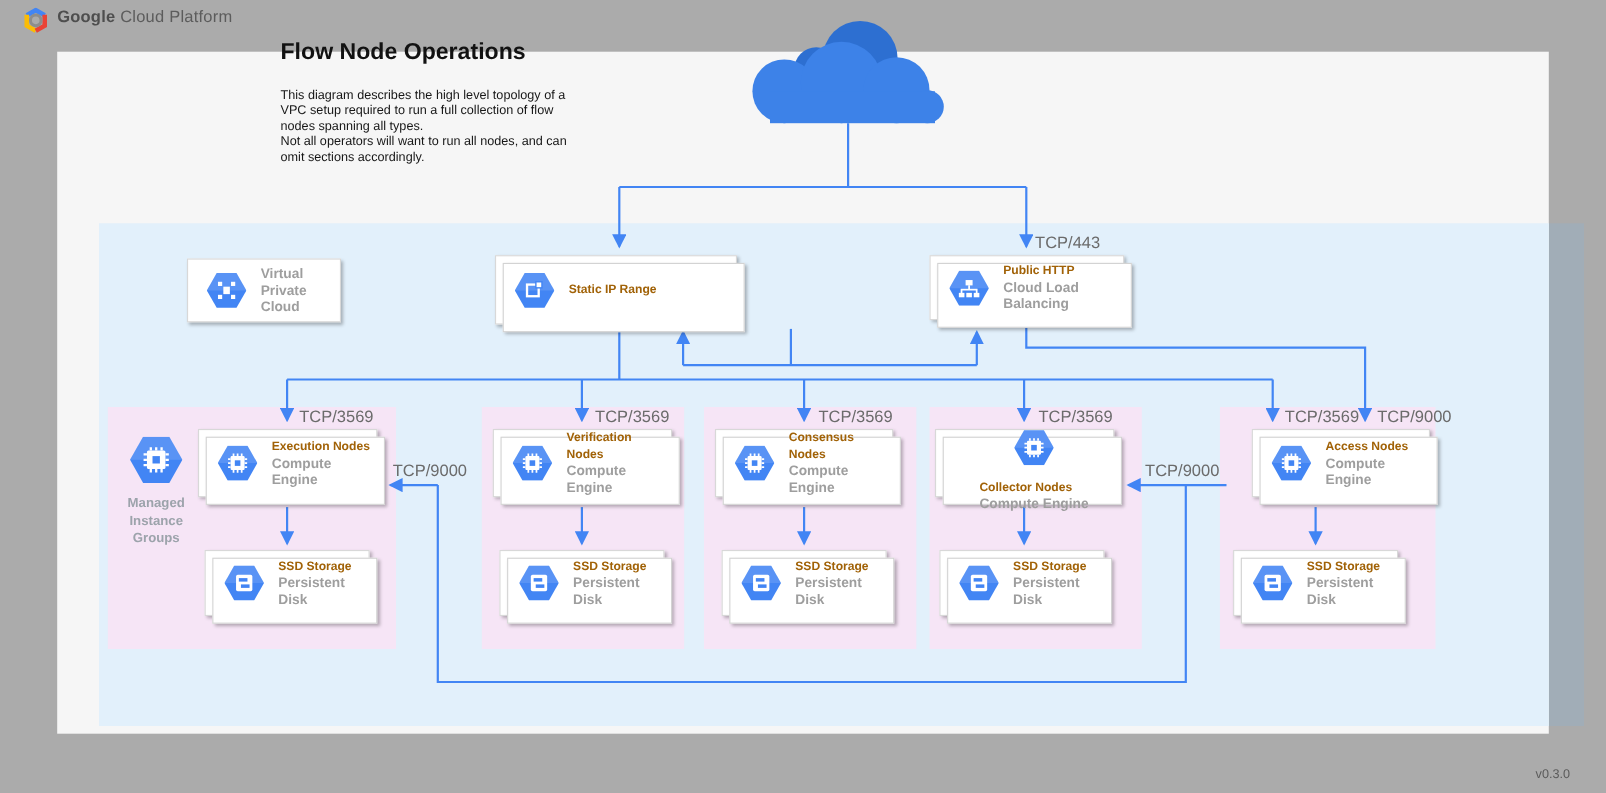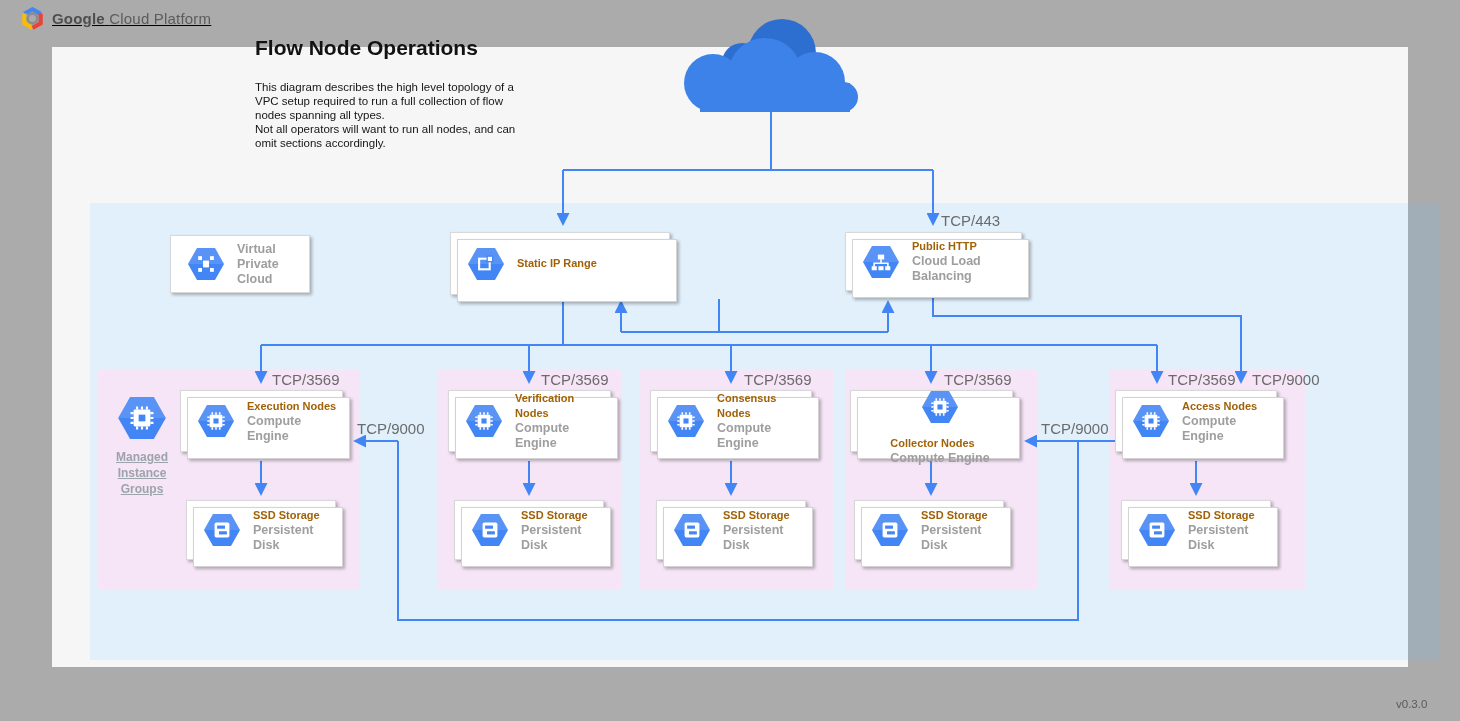--- a/index.html
+++ b/index.html
@@ -3,21 +3,21 @@
 <meta charset="utf-8">
 <style>
   html,body{margin:0;padding:0;}
   #stage{
     position:relative; width:1460px; height:721px; overflow:hidden;
     background:#ABABAB;
     font-family:"Liberation Sans", sans-serif;
     -webkit-font-smoothing:antialiased;
   }
   
-  .gcp-header{position:absolute; left:21px; top:7px; display:flex; align-items:center; gap:8px; z-index:5;text-decoration:underline;}
+  .gcp-header{position:absolute; left:21px; top:7px; display:flex; align-items:flex-start; gap:8px; z-index:5;}
   .gcp-brand{font-size:15px; color:#5c5c5c; letter-spacing:.2px;}
   .gcp-brand b{color:#4e4e4e; font-weight:bold;}
   
   .card{position:absolute; left:52px; top:47px; width:1356px; height:620px; background:#F6F6F6; z-index:1;}
   .vpc-bg{position:absolute; left:90px; top:203px; width:1318px; height:457px; background:#E2F0FB; z-index:1;}
   .vpc-overhang{position:absolute; left:1408px; top:203px; width:32px; height:457px; background:#A1ADB7; z-index:0;}
   .pink-region{position:absolute; top:370px; height:220px; background:#F6E5F6; z-index:1;}
   
   .title{position:absolute; left:255px; top:36px; font-size:21px; font-weight:bold; color:#121212; z-index:6;}
   .desc{position:absolute; left:255px; top:80px; width:280px; font-size:11.5px; line-height:14px; color:#161616; z-index:6;}
@@ -35,21 +35,21 @@
     background:#fff; border:1px solid #D3D3D3; box-shadow:2px 2px 3px rgba(0,0,0,.28); z-index:-1;
   }
   .gbox .txt{display:flex; flex-direction:column; line-height:15px;font-weight:bold;}
   .t1{font-size:11px; color:#a16207;}
   .t2{font-size:12.5px; color:#9E9E9E;}
   .t-gray{font-size:12.5px; color:#9E9E9E;}
   .hex{flex:0 0 auto; display:block;}
   
   .port{position:absolute; font-size:15px; color:#6b6b6b; z-index:4; white-space:nowrap;}
   .mig-label{position:absolute; left:100px; top:449px; width:84px; text-align:center;
-             font-size:12px; font-weight:bold; color:#9CA3AB; line-height:16px; z-index:3;text-decoration:underline;}
+             font-size:12px; font-weight:bold; color:#9CA3AB; line-height:16px; z-index:3;}
   .mig-icon{position:absolute; left:118px; top:397px; z-index:3;}
   .cloud{position:absolute; left:670px; top:15px; z-index:3;}
   .version{position:absolute; left:1396px; top:698px; font-size:11.5px; color:#5a5a5a; z-index:5;}
 </style>
 </head>
 <body>
 
 <div id="stage">
 
   <div class="gcp-header">
@@ -251,21 +251,21 @@
       <rect x="11" y="9" width="12" height="12" rx="1" fill="#fff"></rect>
         <rect x="14.6" y="12.6" width="4.8" height="4.8" fill="#4285F4"></rect>
       <path d="M13.5,9 V6.8 M17,9 V6.8 M20.5,9 V6.8 M13.5,21 V23.2 M17,21 V23.2 M20.5,21 V23.2 M11,11.5 H8.8 M11,15 H8.8 M11,18.5 H8.8 M23,11.5 H25.2 M23,15 H25.2 M23,18.5 H25.2" stroke="#fff" stroke-width="1.5"></path>
     </svg>
     <div class="txt">
       <div class="t1">Collector Nodes</div>
       <div class="t2">Compute Engine</div>
     </div>
   </div>
 
-  <div class="gbox stack" style="left:1115px; top:390px; width:162px; height:62px;">
+  <div class="gbox stack" style="left:1138px; top:390px; width:162px; height:62px;">
     <svg class="hex" width="36" height="32" viewBox="0 0 34 30">
       <polygon points="8.5,0 25.5,0 34,15 25.5,30 8.5,30 0,15" fill="#4285F4"></polygon>
         <polygon points="0,15 8.5,0 25.5,0 34,15" fill="#ffffff" opacity="0.12"></polygon>
       <rect x="11" y="9" width="12" height="12" rx="1" fill="#fff"></rect>
         <rect x="14.6" y="12.6" width="4.8" height="4.8" fill="#4285F4"></rect>
       <path d="M13.5,9 V6.8 M17,9 V6.8 M20.5,9 V6.8 M13.5,21 V23.2 M17,21 V23.2 M20.5,21 V23.2 M11,11.5 H8.8 M11,15 H8.8 M11,18.5 H8.8 M23,11.5 H25.2 M23,15 H25.2 M23,18.5 H25.2" stroke="#fff" stroke-width="1.5"></path>
     </svg>
     <div class="txt">
       <div class="t1">Access Nodes</div>
       <div class="t2">Compute Engine</div>

